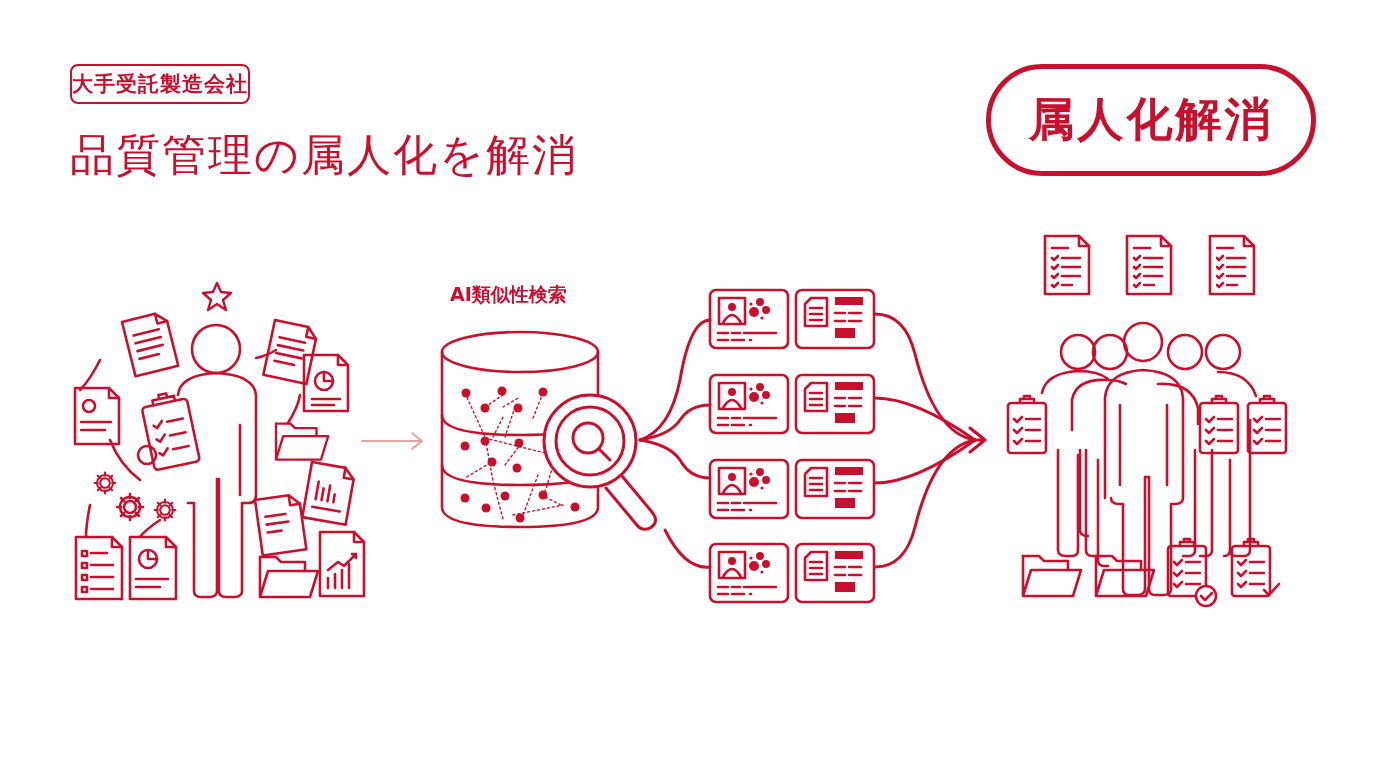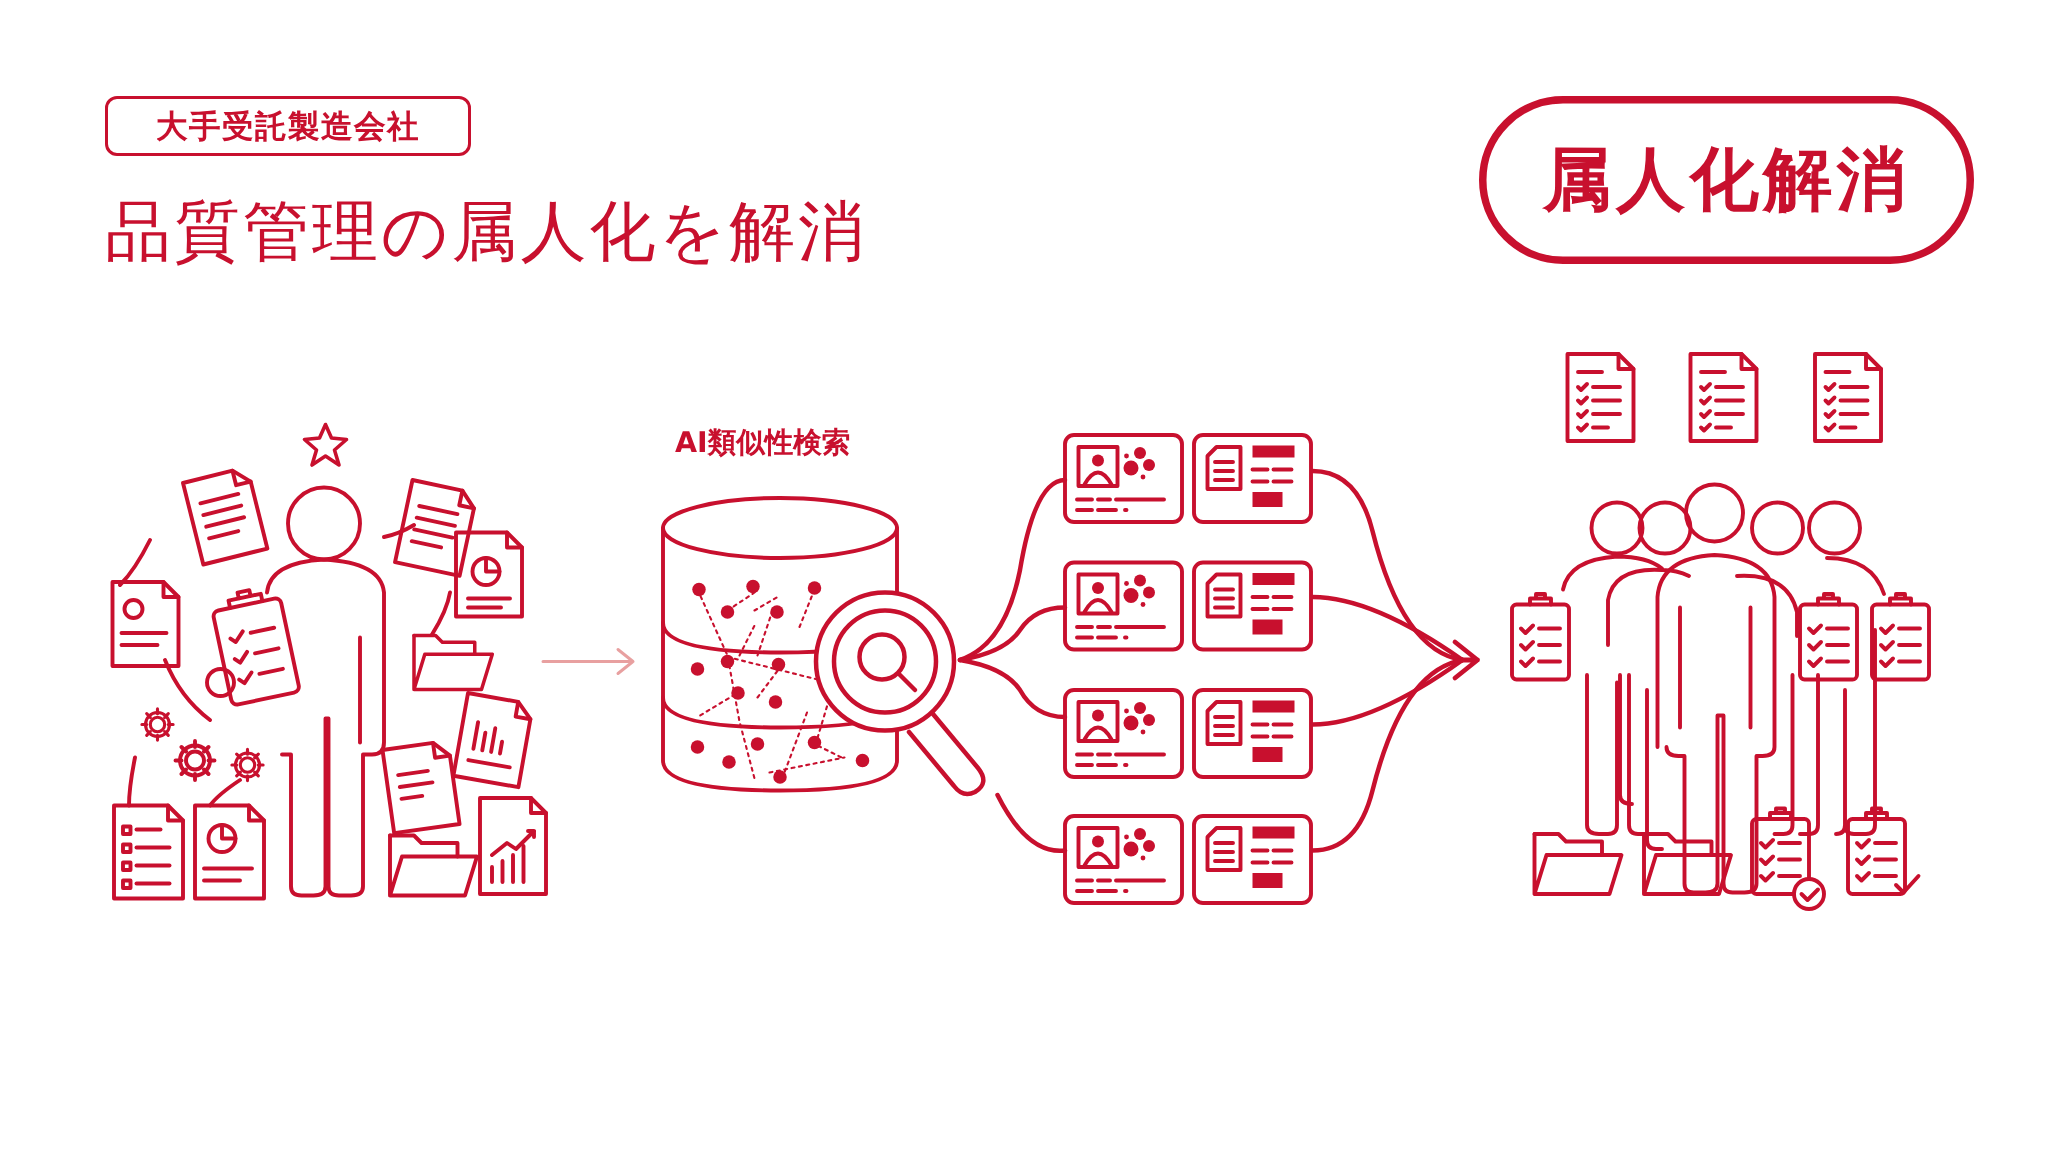--- a/index.html
+++ b/index.html
@@ -1,19 +1,19 @@
 <!DOCTYPE html>
 <html><head>
 <meta charset="utf-8">
 <style>
   html, body { margin:0; padding:0; background:#ffffff; }
   body { width:1376px; height:768px; position:relative; overflow:hidden;
          font-family:"DejaVu Sans","Liberation Sans",sans-serif; color:#c8102e; }
   .abs { position:absolute; }
-  .company-badge { left:70px; top:64px; width:244px; height:40px; border:2px solid #c8102e;
+  .company-badge { left:70px; top:64px; width:180px; height:40px; border:2px solid #c8102e;
          border-radius:8px; box-sizing:border-box; display:flex; align-items:center; justify-content:center;
          font-size:21px; font-weight:bold; color:#c8102e; letter-spacing:1px; }
   .main-title { left:70px; top:128px; font-size:44px; font-weight:normal; color:#c8102e; letter-spacing:2px; line-height:54px; }
   .result-pill { left:986px; top:64px; width:330px; height:112px; border:5px solid #c8102e; border-radius:56px;
          box-sizing:border-box; display:flex; align-items:center; justify-content:center;
          font-size:46px; font-weight:bold; color:#c8102e; letter-spacing:3px; }
   .step-label { left:450px; top:282px; font-size:19px; font-weight:bold; color:#c8102e; }
   svg { position:absolute; left:0; top:0; }
 </style>
 </head>

